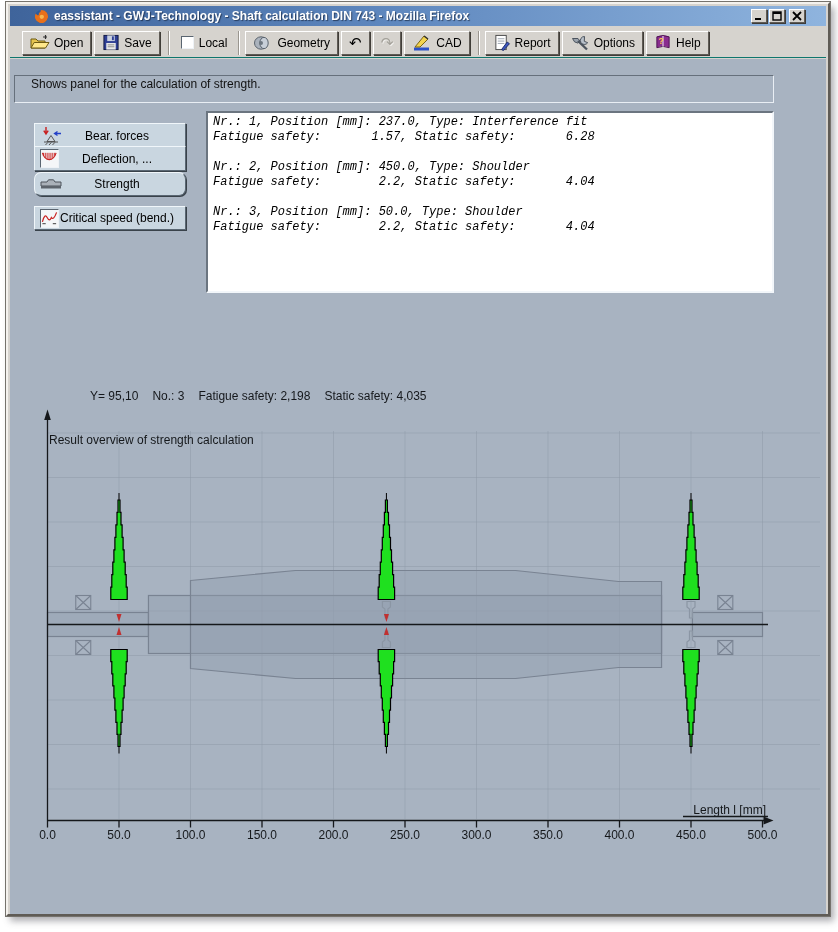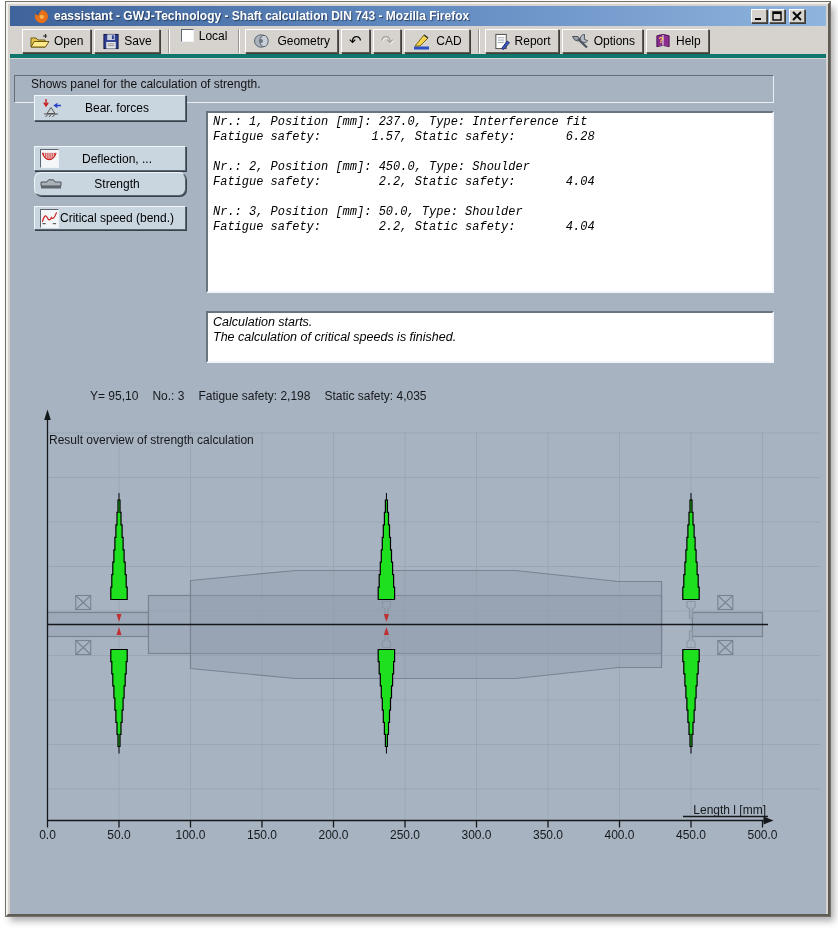--- a/index.html
+++ b/index.html
@@ -14,29 +14,29 @@
     display:flex;align-items:center;padding:0 21px;}
   .fficon{width:15px;height:15px;margin:0 5px 0 3px;flex:none;}
   .title-text{color:#fff;font-size:12px;font-weight:bold;white-space:nowrap;
     text-shadow:1px 1px 1px rgba(10,20,40,.6);flex:1;overflow:hidden;}
   .winbtn{width:16px;height:14px;margin-left:2px;background:#d6d3ce;border:1px solid;
     border-color:#fff #5f5b55 #5f5b55 #fff;box-shadow:1px 1px 0 #3e3b37;
     display:flex;align-items:center;justify-content:center;padding:0;}
   .winbtn.close{margin-left:4px;}
   
   .toolbar{position:absolute;left:2px;top:24px;width:816px;height:30px;background:#d6d3ce;
-    display:flex;align-items:center;padding:0 2px 0 12px;border-bottom:4px solid #0f766e;}
+    display:flex;align-items:center;padding:0 2px 0 12px;border-bottom:1px solid #0f766e;}
   .tbtn{height:24px;background:#d6d3ce;border:1px solid;border-color:#fff #5f5b55 #5f5b55 #fff;
     box-shadow:1px 1px 0 #403d38;display:flex;align-items:center;gap:4px;padding:0 7px;
     font-size:12px;color:#000;margin-right:3px;font-family:"Liberation Sans",sans-serif;}
   .tbtn .ticon{display:flex;align-items:center;}
   .uglyph{font-family:"DejaVu Sans",sans-serif;font-size:15px;line-height:14px;}
   .disabled .uglyph{color:#a3a099;text-shadow:1px 1px 0 #f0efec;}
   .tsep{width:2px;height:24px;border-left:1px solid #9a968f;border-right:1px solid #ffffff;margin:0 5px;}
-  .local-area{display:flex;gap:5px;font-size:12px;padding:0 6px;height:24px;}
+  .local-area{display:flex;align-items:center;gap:5px;font-size:12px;padding:0 6px;height:24px;}
   .cb{width:13px;height:13px;background:#fff;border:1px solid;border-color:#5a6570 #eef2f6 #eef2f6 #5a6570;display:inline-block;}
   
   .content{position:absolute;left:2px;top:55px;width:816px;height:855px;background:#a8b3c1;}
   .statusstrip{position:absolute;left:4px;top:16px;width:760px;height:28px;
     border:1px solid;border-color:#66707c #e9eef4 #e9eef4 #66707c;
     font-size:12px;color:#111;padding:1px 0 0 16px;}
   .sbtn{position:absolute;left:24px;width:152px;background:#c9d6e0;border:1px solid;
     border-color:#f0f6fa #5a6773 #5a6773 #f0f6fa;box-shadow:1px 1px 0 #39424a;
     font-size:12px;color:#000;display:flex;align-items:center;padding:0;}
   .sbtn .sicon{position:absolute;left:5px;display:flex;align-items:center;}
@@ -184,21 +184,21 @@
       <span>Help</span>
     </button>
   </div>
 
   <div class="content">
 
     <div class="statusstrip">
       <span>Shows panel for the calculation of strength.</span>
     </div>
 
-    <button class="sbtn" style="top:36px;height:26px;">
+    <button class="sbtn" style="top:64px;height:26px;">
       <span class="sicon">
         <svg width="22" height="20" viewBox="0 0 22 20">
           <path d="M6 1 v6 M3.8 4.6 L6 8 l2.2-3.4" stroke="#c82020" stroke-width="1.4" fill="none"></path>
           <path d="M11 9.5 l4 6 h-8 z" fill="#cfd6de" stroke="#555"></path>
           <path d="M4 16 h14 M5.5 19 l2.4-2.6 M9 19 l2.4-2.6 M12.5 19 l2.4-2.6" stroke="#555" stroke-width="1" fill="none"></path>
           <path d="M21 7.5 h-5.5 M17.5 5.5 l-3 2 3 2" stroke="#2440c8" stroke-width="1.3" fill="none"></path>
         </svg>
       </span>
       <span class="slabel">Bear. forces</span>
     </button>
@@ -237,22 +237,20 @@
 
     <pre class="pane mono" id="results-pre" style="top:52px;height:182px;">Nr.: 1, Position [mm]: 237.0, Type: Interference fit
 Fatigue safety:       1.57, Static safety:       6.28
 
 Nr.: 2, Position [mm]: 450.0, Type: Shoulder
 Fatigue safety:        2.2, Static safety:       4.04
 
 Nr.: 3, Position [mm]: 50.0, Type: Shoulder
 Fatigue safety:        2.2, Static safety:       4.04</pre>
 
-    <pre class="pane sans" id="log-pre" style="top:252px;height:52px;">Calculation starts.
-The calculation of critical speeds is finished.</pre>
 
     <div class="readout"><span>Y= 95,10</span><span>No.: 3</span><span>Fatigue safety: 2,198</span><span>Static safety: 4,035</span></div>
 
     <svg id="chart-svg" viewBox="8 400 820 510" preserveAspectRatio="none">
         <g class="grid">
           <line x1="46" y1="430" x2="818" y2="430"></line>
           <line x1="46" y1="474.5" x2="818" y2="474.5"></line>
           <line x1="46" y1="519" x2="818" y2="519"></line>
           <line x1="46" y1="563.5" x2="818" y2="563.5"></line>
           <line x1="46" y1="608" x2="818" y2="608"></line>

